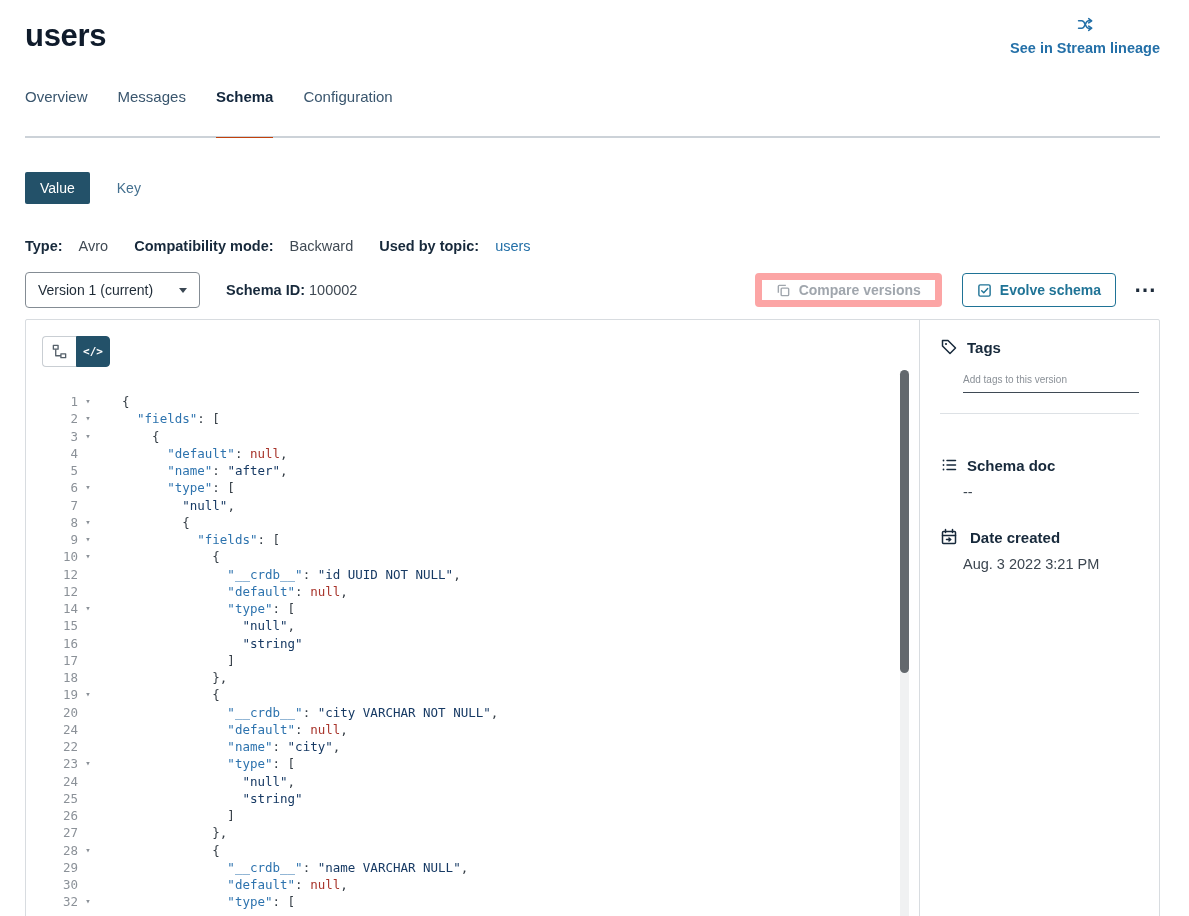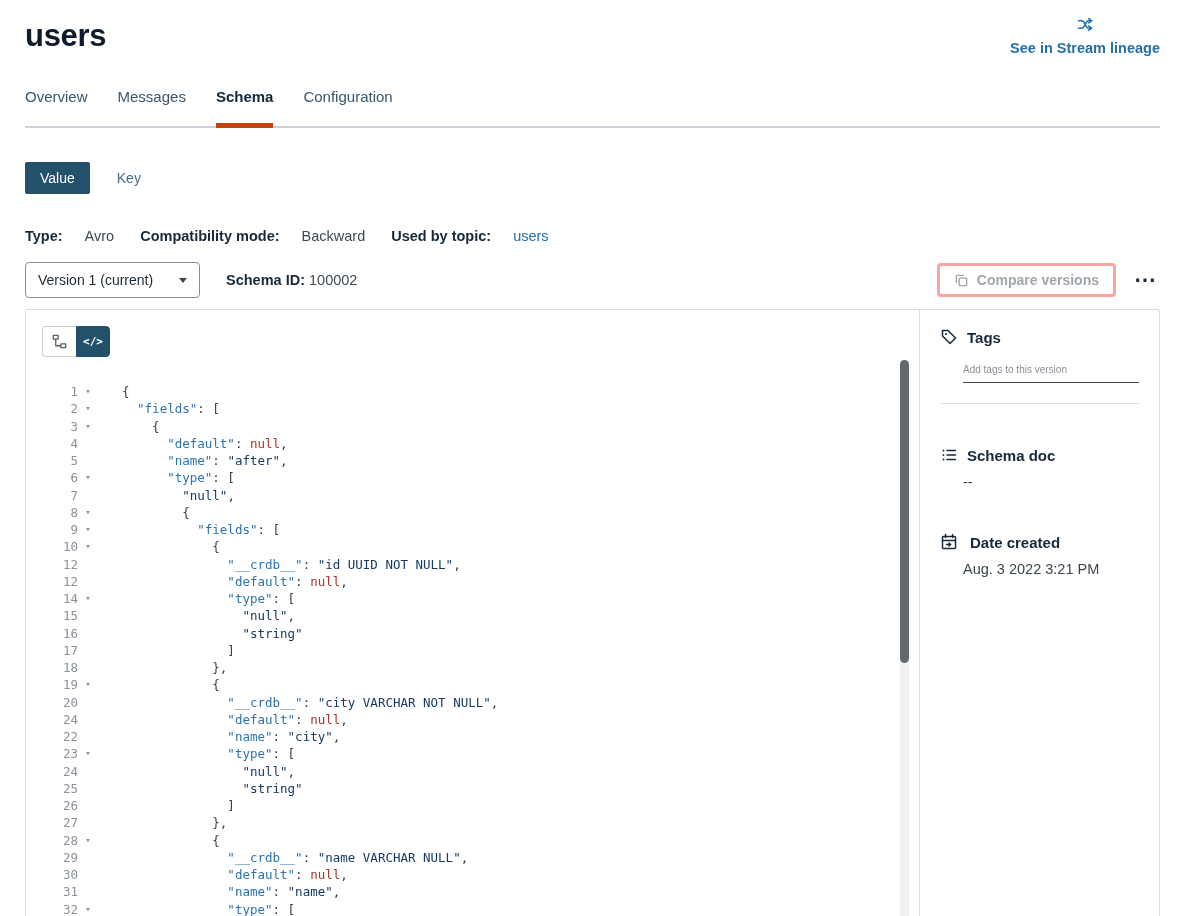--- a/index.html
+++ b/index.html
@@ -11,44 +11,44 @@
   }
   .page { padding:14px 29px 0 25px; }
 
   
   .topbar { display:flex; justify-content:space-between; align-items:center; height:44px; }
   .page-title { margin:0; font-size:31px; font-weight:700; color:#0f1b2b; letter-spacing:-0.3px; }
   .lineage-link { display:flex; align-items:center; gap:7px; color:#2470a8; font-size:14.5px; font-weight:600; text-decoration:none; cursor:pointer;flex-direction:column; }
 
   
   .tabs { display:flex; gap:30px; margin-top:30px; border-bottom:2px solid #ccd2d8; }
-  .tab { padding:0 0 18px 0; font-size:15px; color:#3a566e; font-weight:500; cursor:pointer; }
-  .tab.active { color:#12263c; font-weight:600; border-bottom:5px solid #c2410c; margin-bottom:-2px; }
+  .tab { padding:0 0 31px 0; font-size:15px; color:#3a566e; font-weight:500; cursor:pointer; }
+  .tab.active { color:#12263c; font-weight:600; border-bottom:1px solid #c2410c; margin-bottom:-2px; }
 
   
   .seg { margin-top:34px; display:flex; align-items:center; }
   .seg-btn { font-family:inherit; font-size:14px; padding:8px 15px; border:none; background:none; border-radius:2px; color:#44708f; cursor:pointer; }
   .seg-btn.active { background:#235169; color:#ffffff; }
   .seg-btn + .seg-btn { margin-left:12px; }
 
   
   .meta { margin-top:34px; font-size:14.5px; color:#404a54; display:flex; gap:26px; align-items:baseline; }
   .meta b { color:#17293b; font-weight:700; }
-  .meta .group { display:flex; gap:22px; align-items:flex-end; }
+  .meta .group { display:flex; gap:16px; align-items:flex-end; }
   .link { color:#2470a8; text-decoration:none; cursor:pointer; }
 
   
   .toolbar { margin-top:18px; display:flex; align-items:center; }
   .select { height:36px; width:175px; border:1px solid #848c94; border-radius:4px; padding:0 12px; display:flex; align-items:center; justify-content:space-between; font-size:14px; color:#1e2a36; background:#fff; cursor:pointer; }
   .chev { width:0; height:0; border-left:4.5px solid transparent; border-right:4.5px solid transparent; border-top:5.5px solid #3a4753; }
   .schema-id { margin-left:26px; font-size:14.5px; color:#404a54; }
   .schema-id b { color:#17293b; }
   .spacer { flex:1; }
   .btn { height:34px; display:flex; align-items:center; gap:8px; padding:0 14px; border-radius:4px; background:#fff; font-family:inherit; font-size:14px; font-weight:600; cursor:pointer; }
-  .btn.disabled { border:3px solid #fca5a5; color:#a0a6ad; }
+  .btn.disabled { border:7px solid #fca5a5; color:#a0a6ad; }
   .btn.outline { border:1px solid #1f7396; color:#1f7396; margin-left:20px; }
   .more { border:none; background:none; font-size:22px; font-weight:700; color:#1d2b3a; margin-left:14px; padding:0 4px; cursor:pointer; line-height:1; }
 
   
   .panel { margin-top:11px; border:1px solid #d8dce0; border-radius:2px; display:flex; height:615px; }
   .code-pane { flex:1; position:relative; padding:16px 0 0 16px; overflow:hidden; }
   .view-toggle { display:inline-flex; }
   .vt-btn { width:34px; height:31px; border:1px solid #c9ced3; background:#fff; display:flex; align-items:center; justify-content:center; cursor:pointer; padding:0; }
   .vt-btn.tree { border-radius:4px 0 0 4px; border-right:none; }
   .vt-btn.codeb { border-radius:0 4px 4px 0; background:#235169; border-color:#235169; }
@@ -67,21 +67,21 @@
   .sb { position:absolute; top:50px; bottom:0; right:10px; width:9px; background:#f0f1f2; border-radius:5px; }
   .sb-thumb { width:9px; height:303px; background:#63686d; border-radius:5px; }
 
   
   .side { width:240px; flex:none; border-left:1px solid #d8dce0; padding:18px 20px 0 20px; }
   .side-head { display:flex; align-items:center; gap:9px; font-size:15px; font-weight:700; color:#17293b;text-align:center; }
   .tags-input { display:block; margin:18px 0 0 23px; width:calc(100% - 23px); border:none; border-bottom:1px solid #3f4a55; font-family:inherit; font-size:10px; color:#333; padding:0 0 7px 0; outline:none; background:transparent; }
   .tags-input::placeholder { color:#8a9097; }
   .side-div { border:none; border-top:1px solid #dde1e5; margin:20px 0 0 0; }
   .side-head.doc { margin-top:42px; }
-  .side-head.date { margin-top:43px;gap:12px; }
+  .side-head.date { margin-top:28px;gap:12px; }
   .side-val { margin:10px 0 0 23px; font-size:14.5px; color:#3c4650; }
   .icon { display:flex; align-items:center; }
 </style>
 </head>
 <body>
 
 <div class="page">
 
   <header class="topbar">
     <h1 class="page-title">users</h1>
@@ -137,20 +137,29 @@
     <div class="spacer"></div>
     <button class="btn disabled">
       <span class="icon">
         <svg width="15" height="15" viewBox="0 0 16 16" fill="none" stroke="#a0a6ad" stroke-width="1.5" stroke-linejoin="round">
           <rect x="5.5" y="5.5" width="8" height="8" rx="1"></rect>
           <path d="M10.5 2.5 H3.5 C2.95 2.5 2.5 2.95 2.5 3.5 V10.5"></path>
         </svg>
       </span>
       <span>Compare versions</span>
     </button>
+    <button class="btn outline">
+      <span class="icon">
+        <svg width="15" height="15" viewBox="0 0 16 16" fill="none" stroke="#1f7396" stroke-width="1.5" stroke-linecap="round" stroke-linejoin="round">
+          <rect x="2" y="2" width="12" height="12" rx="1.5"></rect>
+          <path d="M5 8.2 L7.2 10.4 L11.4 5.8"></path>
+        </svg>
+      </span>
+      <span>Evolve schema</span>
+    </button>
     <button class="more">⋯</button>
   </div>
 
   <div class="panel">
 
     <div class="code-pane">
       <div class="view-toggle">
         <button class="vt-btn tree">
           <span class="icon">
             <svg width="17" height="17" viewBox="0 0 18 18" fill="none" stroke="#55606a" stroke-width="1.4" stroke-linejoin="round">
@@ -305,25 +314,20 @@
             <span class="ln">29</span>
             <span class="fold"></span>
             <span class="codetxt"><span>              </span><span class="t-k">"__crdb__"</span><span class="t-p">: </span><span class="t-s">"name VARCHAR NULL"</span><span class="t-p">,</span></span>
           </div>
           <div class="code-row">
             <span class="ln">30</span>
             <span class="fold"></span>
             <span class="codetxt"><span>              </span><span class="t-k">"default"</span><span class="t-p">: </span><span class="t-n">null</span><span class="t-p">,</span></span>
           </div>
           <div class="code-row">
-            <span class="ln">31</span>
-            <span class="fold"></span>
-            <span class="codetxt"><span>              </span><span class="t-k">"name"</span><span class="t-p">: </span><span class="t-s">"name"</span><span class="t-p">,</span></span>
-          </div>
-          <div class="code-row">
             <span class="ln">32</span>
             <span class="fold">▾</span>
             <span class="codetxt"><span>              </span><span class="t-k">"type"</span><span class="t-p">: [</span></span>
           </div>
         </div>
 
       <div class="sb">
         <div class="sb-thumb"></div>
       </div>
     </div>

